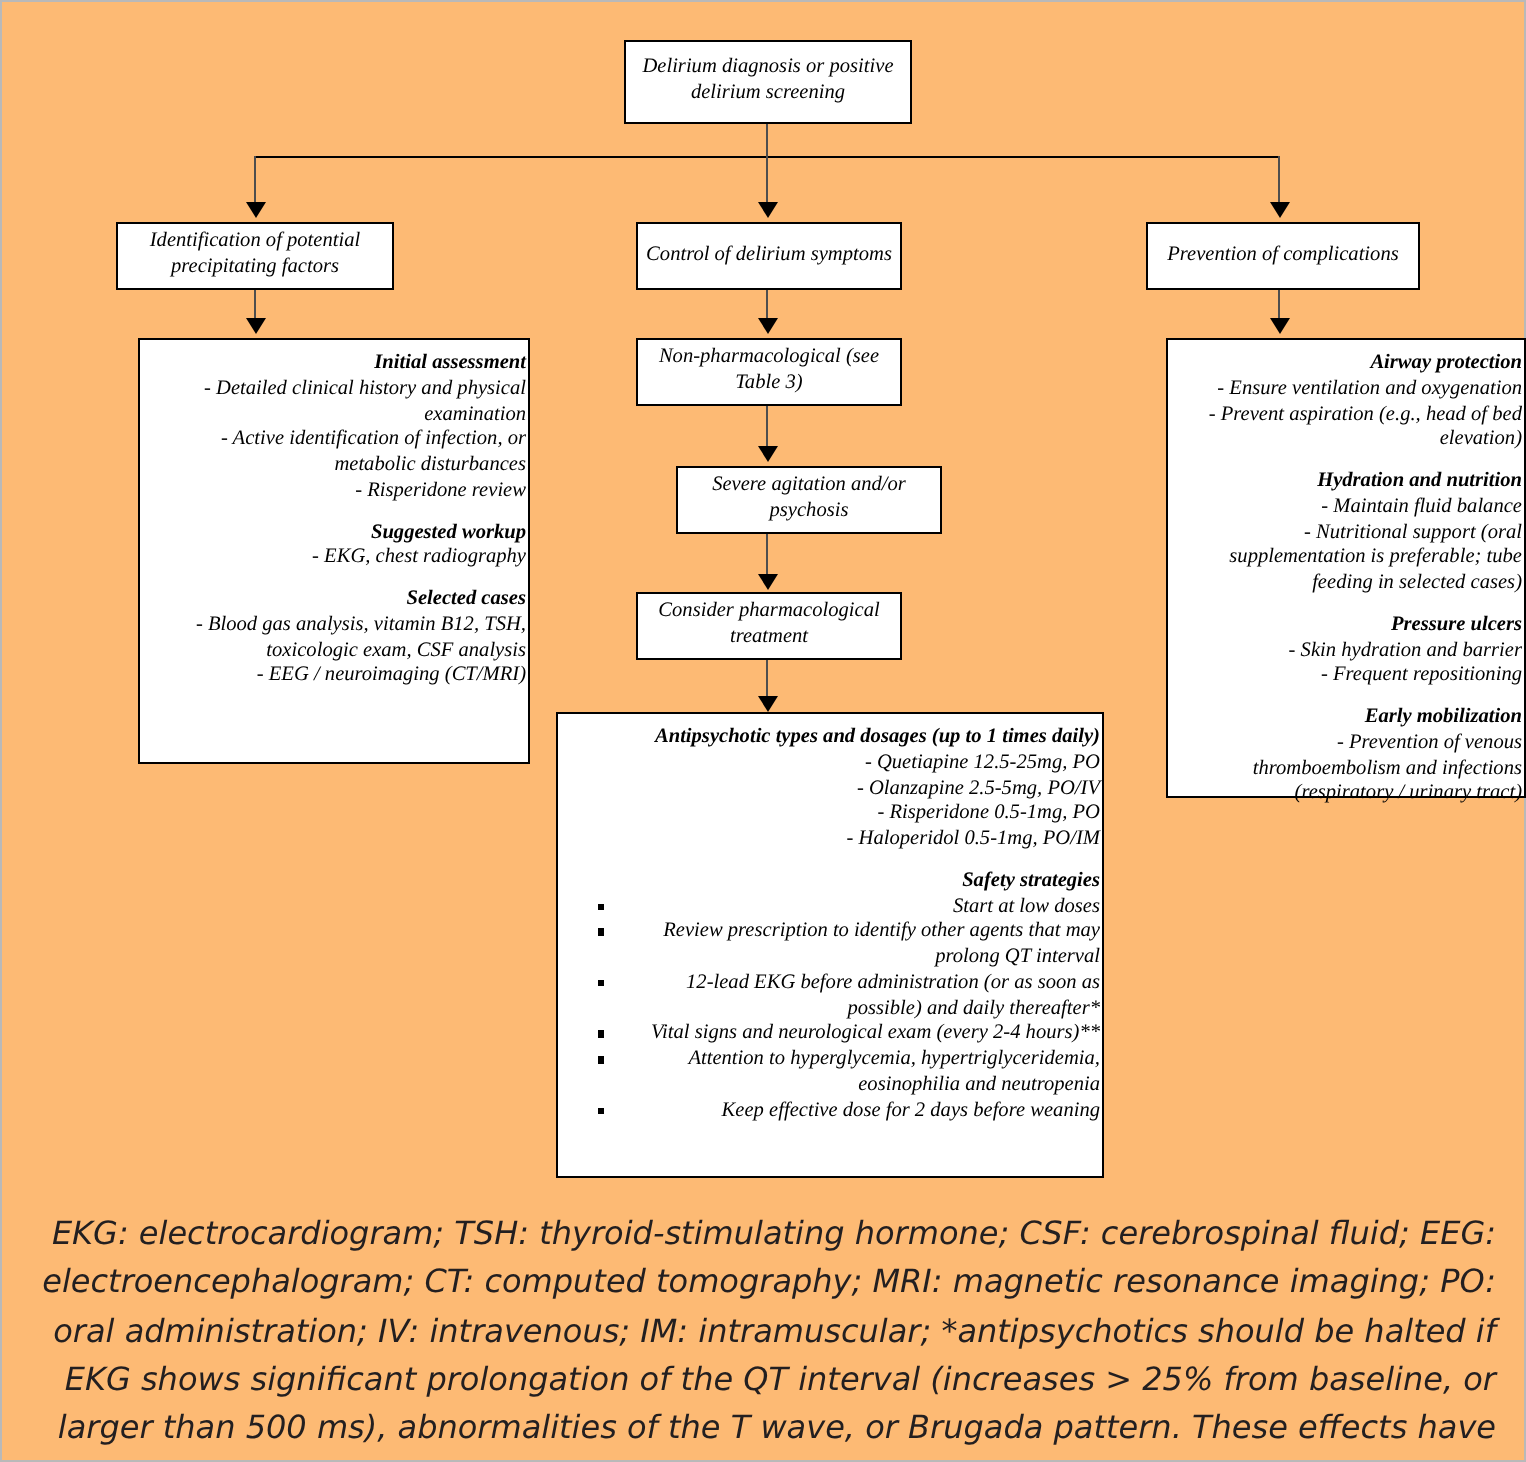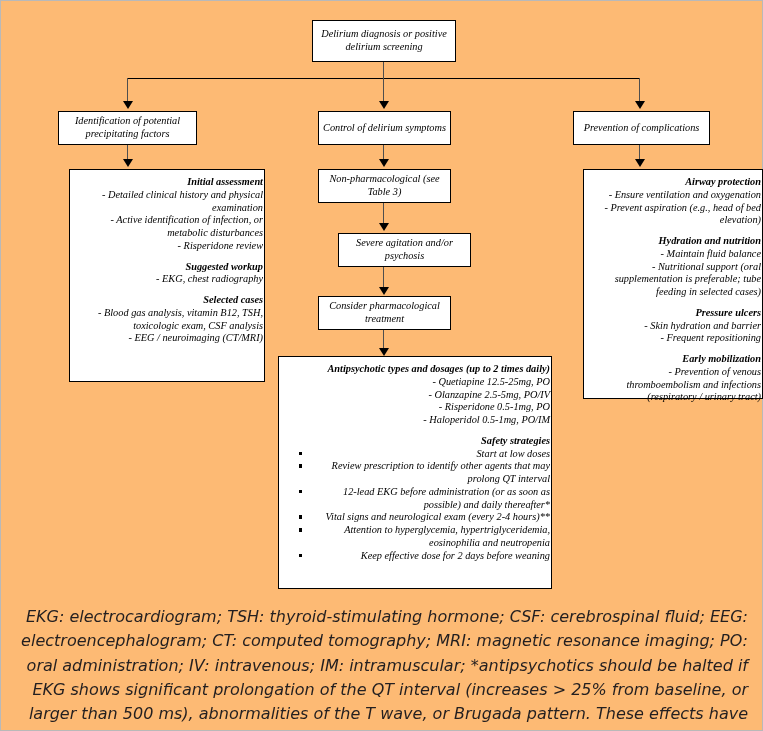--- a/index.html
+++ b/index.html
@@ -161,21 +161,21 @@
   <div class="arrow" style="left:378px; top:286px;"></div>
 
   <div class="box center" style="left:317px; top:295px; width:133px; height:34px;">
     <span>Consider pharmacological treatment</span>
   </div>
   <div class="vline" style="left:382px; top:329px; height:23px;"></div>
   <div class="arrow" style="left:378px; top:347px;"></div>
 
   <div class="box detail" style="left:245px; top:355px; width:274px; height:233px;">
 
-    <span class="hdr">Antipsychotic types and dosages (up to 2 times daily)</span>
+    <span class="hdr">Antipsychotic types and dosages (up to 1 times daily)</span>
     <span class="ln">- Quetiapine 12.5-25mg, PO</span>
     <span class="ln">- Olanzapine 2.5-5mg, PO/IV</span>
     <span class="ln">- Risperidone 0.5-1mg, PO</span>
     <span class="ln">- Haloperidol 0.5-1mg, PO/IM</span>
     <span class="gap"></span>
 
     <span class="hdr">Safety strategies</span>
     <ul class="blist">
       <li><span class="sq"></span><span>Start at low doses</span></li>
       <li><span class="sq"></span><span>Review prescription to identify other agents that may prolong QT interval</span></li>

